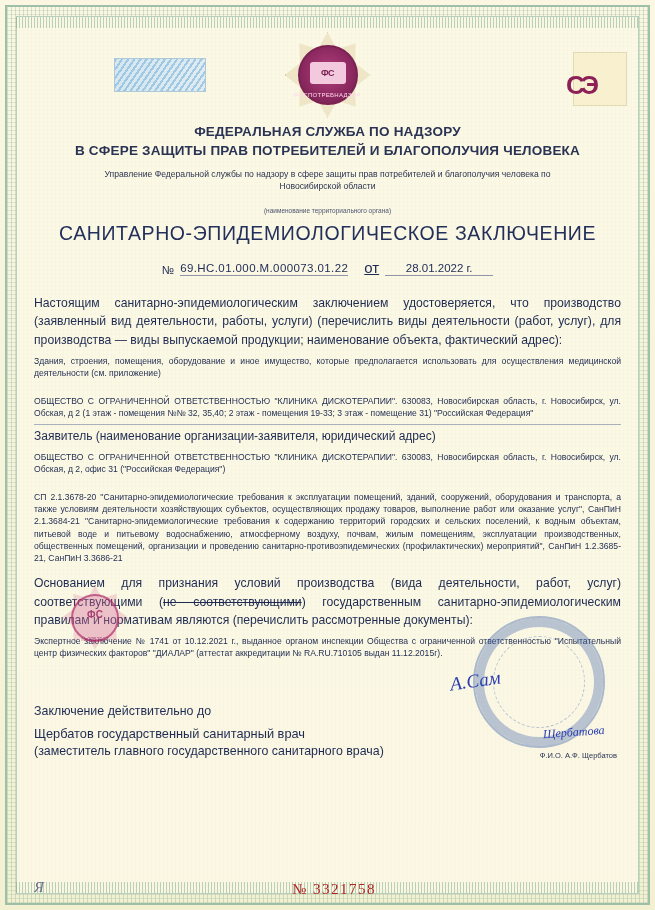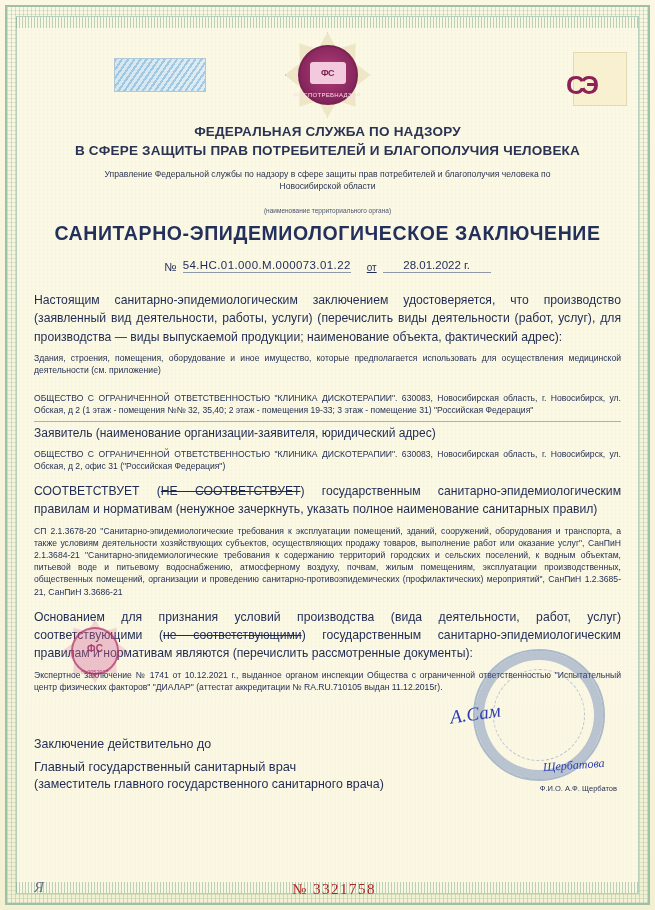--- a/index.html
+++ b/index.html
@@ -98,33 +98,33 @@
     font-size:13.5px; letter-spacing:.2px; margin-top:4px;
   }
   .org-box {
     margin: 10px 52px 0 52px;
     text-align:center; font-size:8.6px; color:#2b3350; line-height:1.45;
   }
   .org-caption {
     text-align:center; font-size:6.5px; color:#4d5570; margin-top:14px;
   }
   .title-zak {
-    text-align:center; color:#23305c; font-weight:bold;
+    text-align:center; color:#23305c; font-weight:normal;
     font-size:19.5px; letter-spacing:.6px; margin-top:8px;
   }
   .num-row {
     display:flex; align-items:flex-end; justify-content:center;
     gap:6px; margin-top:14px; color:#1d2a55;
   }
   .num-row .lbl { font-size:11.5px; }
   .num-row .val {
     font-size:11.5px; letter-spacing:.4px; min-width:168px; text-align:center;
     border-bottom:1px solid #8e96a8; padding-bottom:1px;
   }
-  .num-row .ot { font-size:10px; margin-left:10px;text-decoration:underline; }
+  .num-row .ot { font-size:15px; margin-left:10px;text-decoration:underline; }
   .num-row .date {
     font-size:11.5px; min-width:108px; text-align:center;
     border-bottom:1px solid #8e96a8; padding-bottom:1px;
   }
 
   
   .body-wrap { margin-top:18px; }
   p.j {
     margin:0; color:#1f2b52; font-size:12.2px; line-height:1.5;
     text-align:justify; text-justify:inter-word;
@@ -227,39 +227,38 @@
     <div class="h-main">ФЕДЕРАЛЬНАЯ СЛУЖБА ПО НАДЗОРУ</div>
     <div class="h-main2">В СФЕРЕ ЗАЩИТЫ ПРАВ ПОТРЕБИТЕЛЕЙ И БЛАГОПОЛУЧИЯ  ЧЕЛОВЕКА</div>
 
     <div class="org-box">Управление Федеральной службы по надзору в сфере защиты прав потребителей и благополучия человека по Новосибирской области</div>
     <div class="org-caption">(наименование территориального органа)</div>
 
     <div class="title-zak">САНИТАРНО-ЭПИДЕМИОЛОГИЧЕСКОЕ ЗАКЛЮЧЕНИЕ</div>
 
     <div class="num-row">
       <span class="lbl">№</span>
-      <span class="val">54.НС.01.000.М.000073.01.22</span>
+      <span class="val">69.НС.01.000.М.000073.01.22</span>
       <span class="ot">от</span>
       <span class="date">28.01.2022 г.</span>
     </div>
 
     <div class="body-wrap">
       <p class="j">Настоящим санитарно-эпидемиологическим заключением удостоверяется, что производство (заявленный вид деятельности, работы, услуги) (перечислить виды деятельности (работ, услуг), для производства — виды выпускаемой продукции; наименование объекта, фактический адрес):</p>
       <p class="small">Здания, строения, помещения, оборудование и иное имущество, которые предполагается использовать для осуществления медицинской деятельности (см. приложение)</p>
 
       <div class="sp"></div>
 
       <p class="small">ОБЩЕСТВО С ОГРАНИЧЕННОЙ ОТВЕТСТВЕННОСТЬЮ "КЛИНИКА ДИСКОТЕРАПИИ". 630083, Новосибирская область, г. Новосибирск, ул. Обская, д 2 (1 этаж - помещения №№ 32, 35,40; 2 этаж - помещения 19-33; 3 этаж - помещение 31) "Российская Федерация"</p>
       <div class="line-hr"></div>
       <p class="j" style="font-size:12px;margin-top:2px;">Заявитель (наименование организации-заявителя, юридический адрес)</p>
       <p class="small">ОБЩЕСТВО С ОГРАНИЧЕННОЙ ОТВЕТСТВЕННОСТЬЮ "КЛИНИКА ДИСКОТЕРАПИИ". 630083, Новосибирская область, г. Новосибирск, ул. Обская, д 2, офис 31 ("Российская Федерация")</p>
 
       <div class="sp"></div>
 
-      <p class="j"><span>СООТВЕТСТВУЕТ (</span><span class="strike">НЕ СООТВЕТСТВУЕТ</span><span>) государственным санитарно-эпидемиологическим правилам и нормативам (ненужное зачеркнуть, указать полное наименование санитарных правил)</span></p>
 
       <p class="small">СП 2.1.3678-20 "Санитарно-эпидемиологические требования к эксплуатации помещений, зданий, сооружений, оборудования и транспорта, а также условиям деятельности хозяйствующих субъектов, осуществляющих продажу товаров, выполнение работ или оказание услуг", СанПиН 2.1.3684-21 "Санитарно-эпидемиологические требования к содержанию территорий городских и сельских поселений, к водным объектам, питьевой воде и питьевому водоснабжению, атмосферному воздуху, почвам, жилым помещениям, эксплуатации производственных, общественных помещений, организации и проведению санитарно-противоэпидемических (профилактических) мероприятий", СанПиН 1.2.3685-21, СанПиН 3.3686-21</p>
 
       <div class="sp"></div>
 
       <p class="j"><span>Основанием для признания условий производства (вида деятельности, работ, услуг) соответствующими (</span><span class="strike">не соответствующими</span><span>) государственным санитарно-эпидемиологическим правилам и нормативам являются (перечислить рассмотренные документы):</span></p>
 
       <p class="small">Экспертное заключение № 1741 от 10.12.2021 г., выданное органом инспекции Общества с ограниченной ответственностью "Испытательный центр физических факторов" "ДИАЛАР" (аттестат аккредитации № RA.RU.710105 выдан 11.12.2015г).</p>
     </div>
 
@@ -267,21 +266,21 @@
       <div class="stamp-left">
         <div class="st-star"></div>
         <div class="st-circ"></div>
         <div class="st-txt">ФС</div>
         <div class="st-code">№0052017</div>
       </div>
 
       <div class="signature">А.Сам</div>
 
       <div class="f-line1" style="margin-top:44px;">Заключение действительно до</div>
-      <div class="f-line2">Главный государственный санитарный врач</div>
+      <div class="f-line2">Щербатов государственный санитарный врач</div>
       <div class="f-line3">(заместитель главного государственного санитарного врача)</div>
 
       <div class="round-stamp"></div>
       <div class="fio"><span>Ф.И.О.</span>&nbsp;<span>А.Ф. Щербатов</span></div>
       <div class="sig-name">Щербатова</div>
     </div>
 
     <div class="scribble">Я</div>
     <div class="serial">№ 3321758</div>
   </div>

